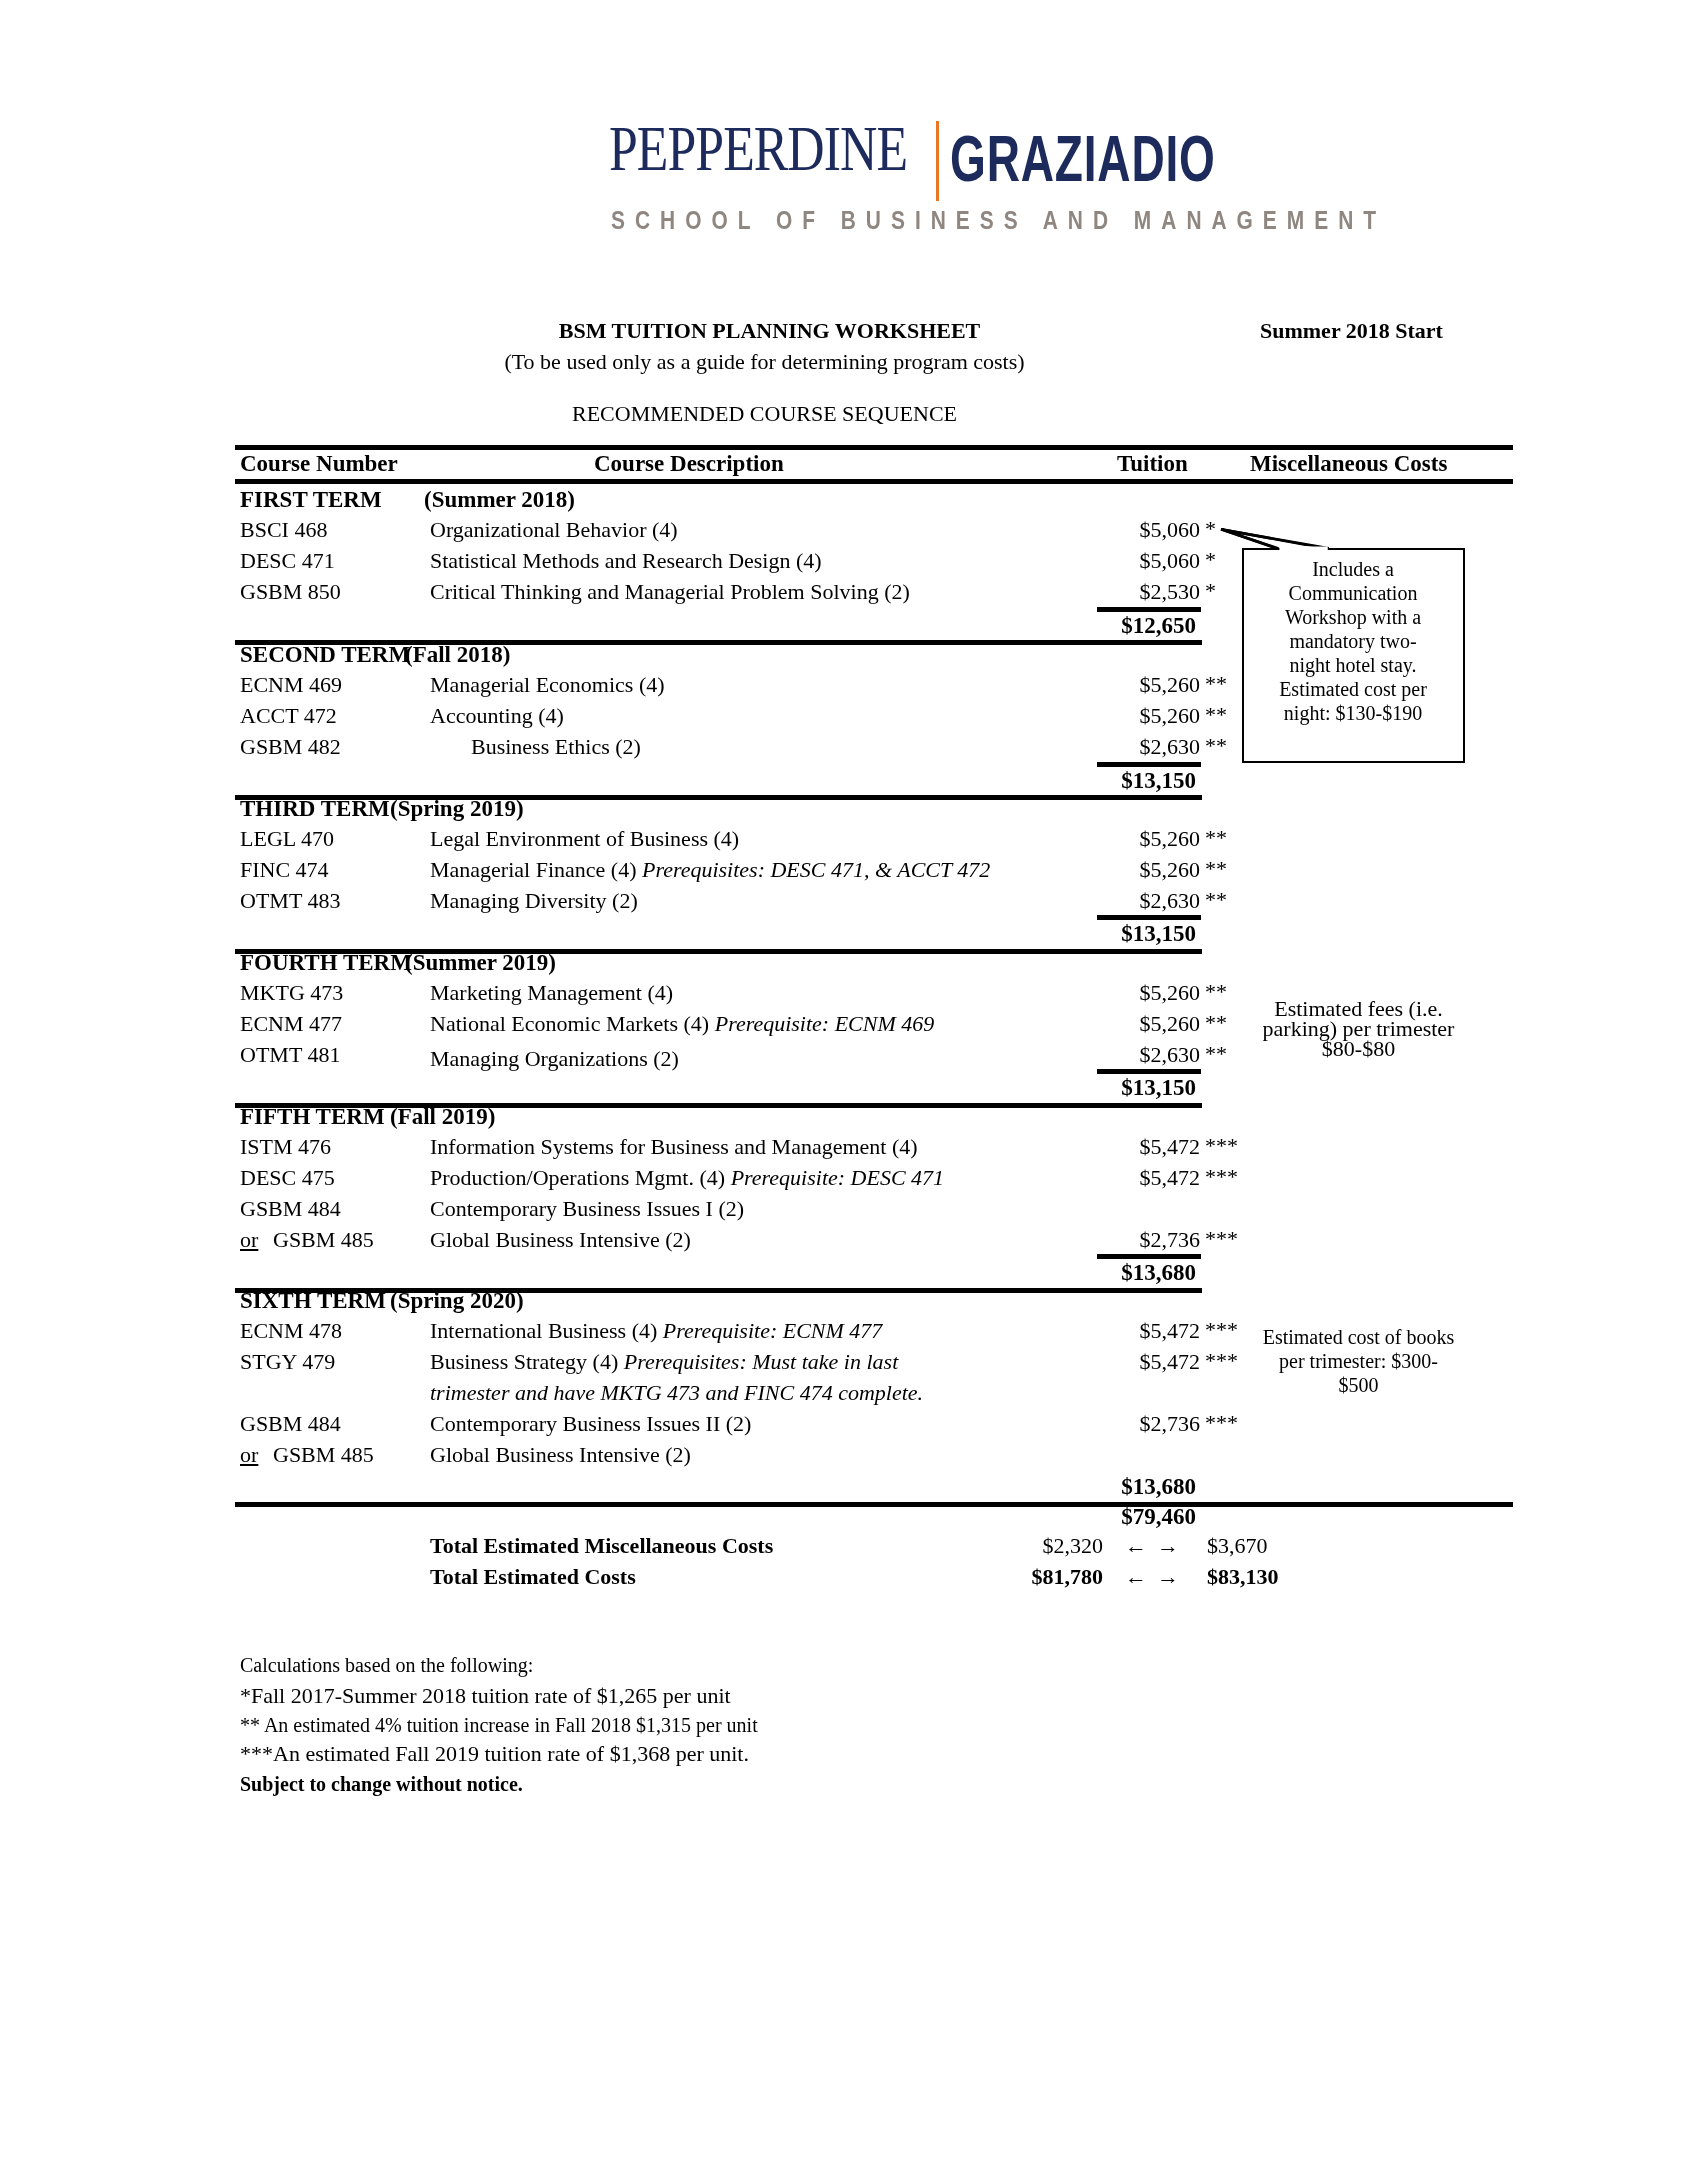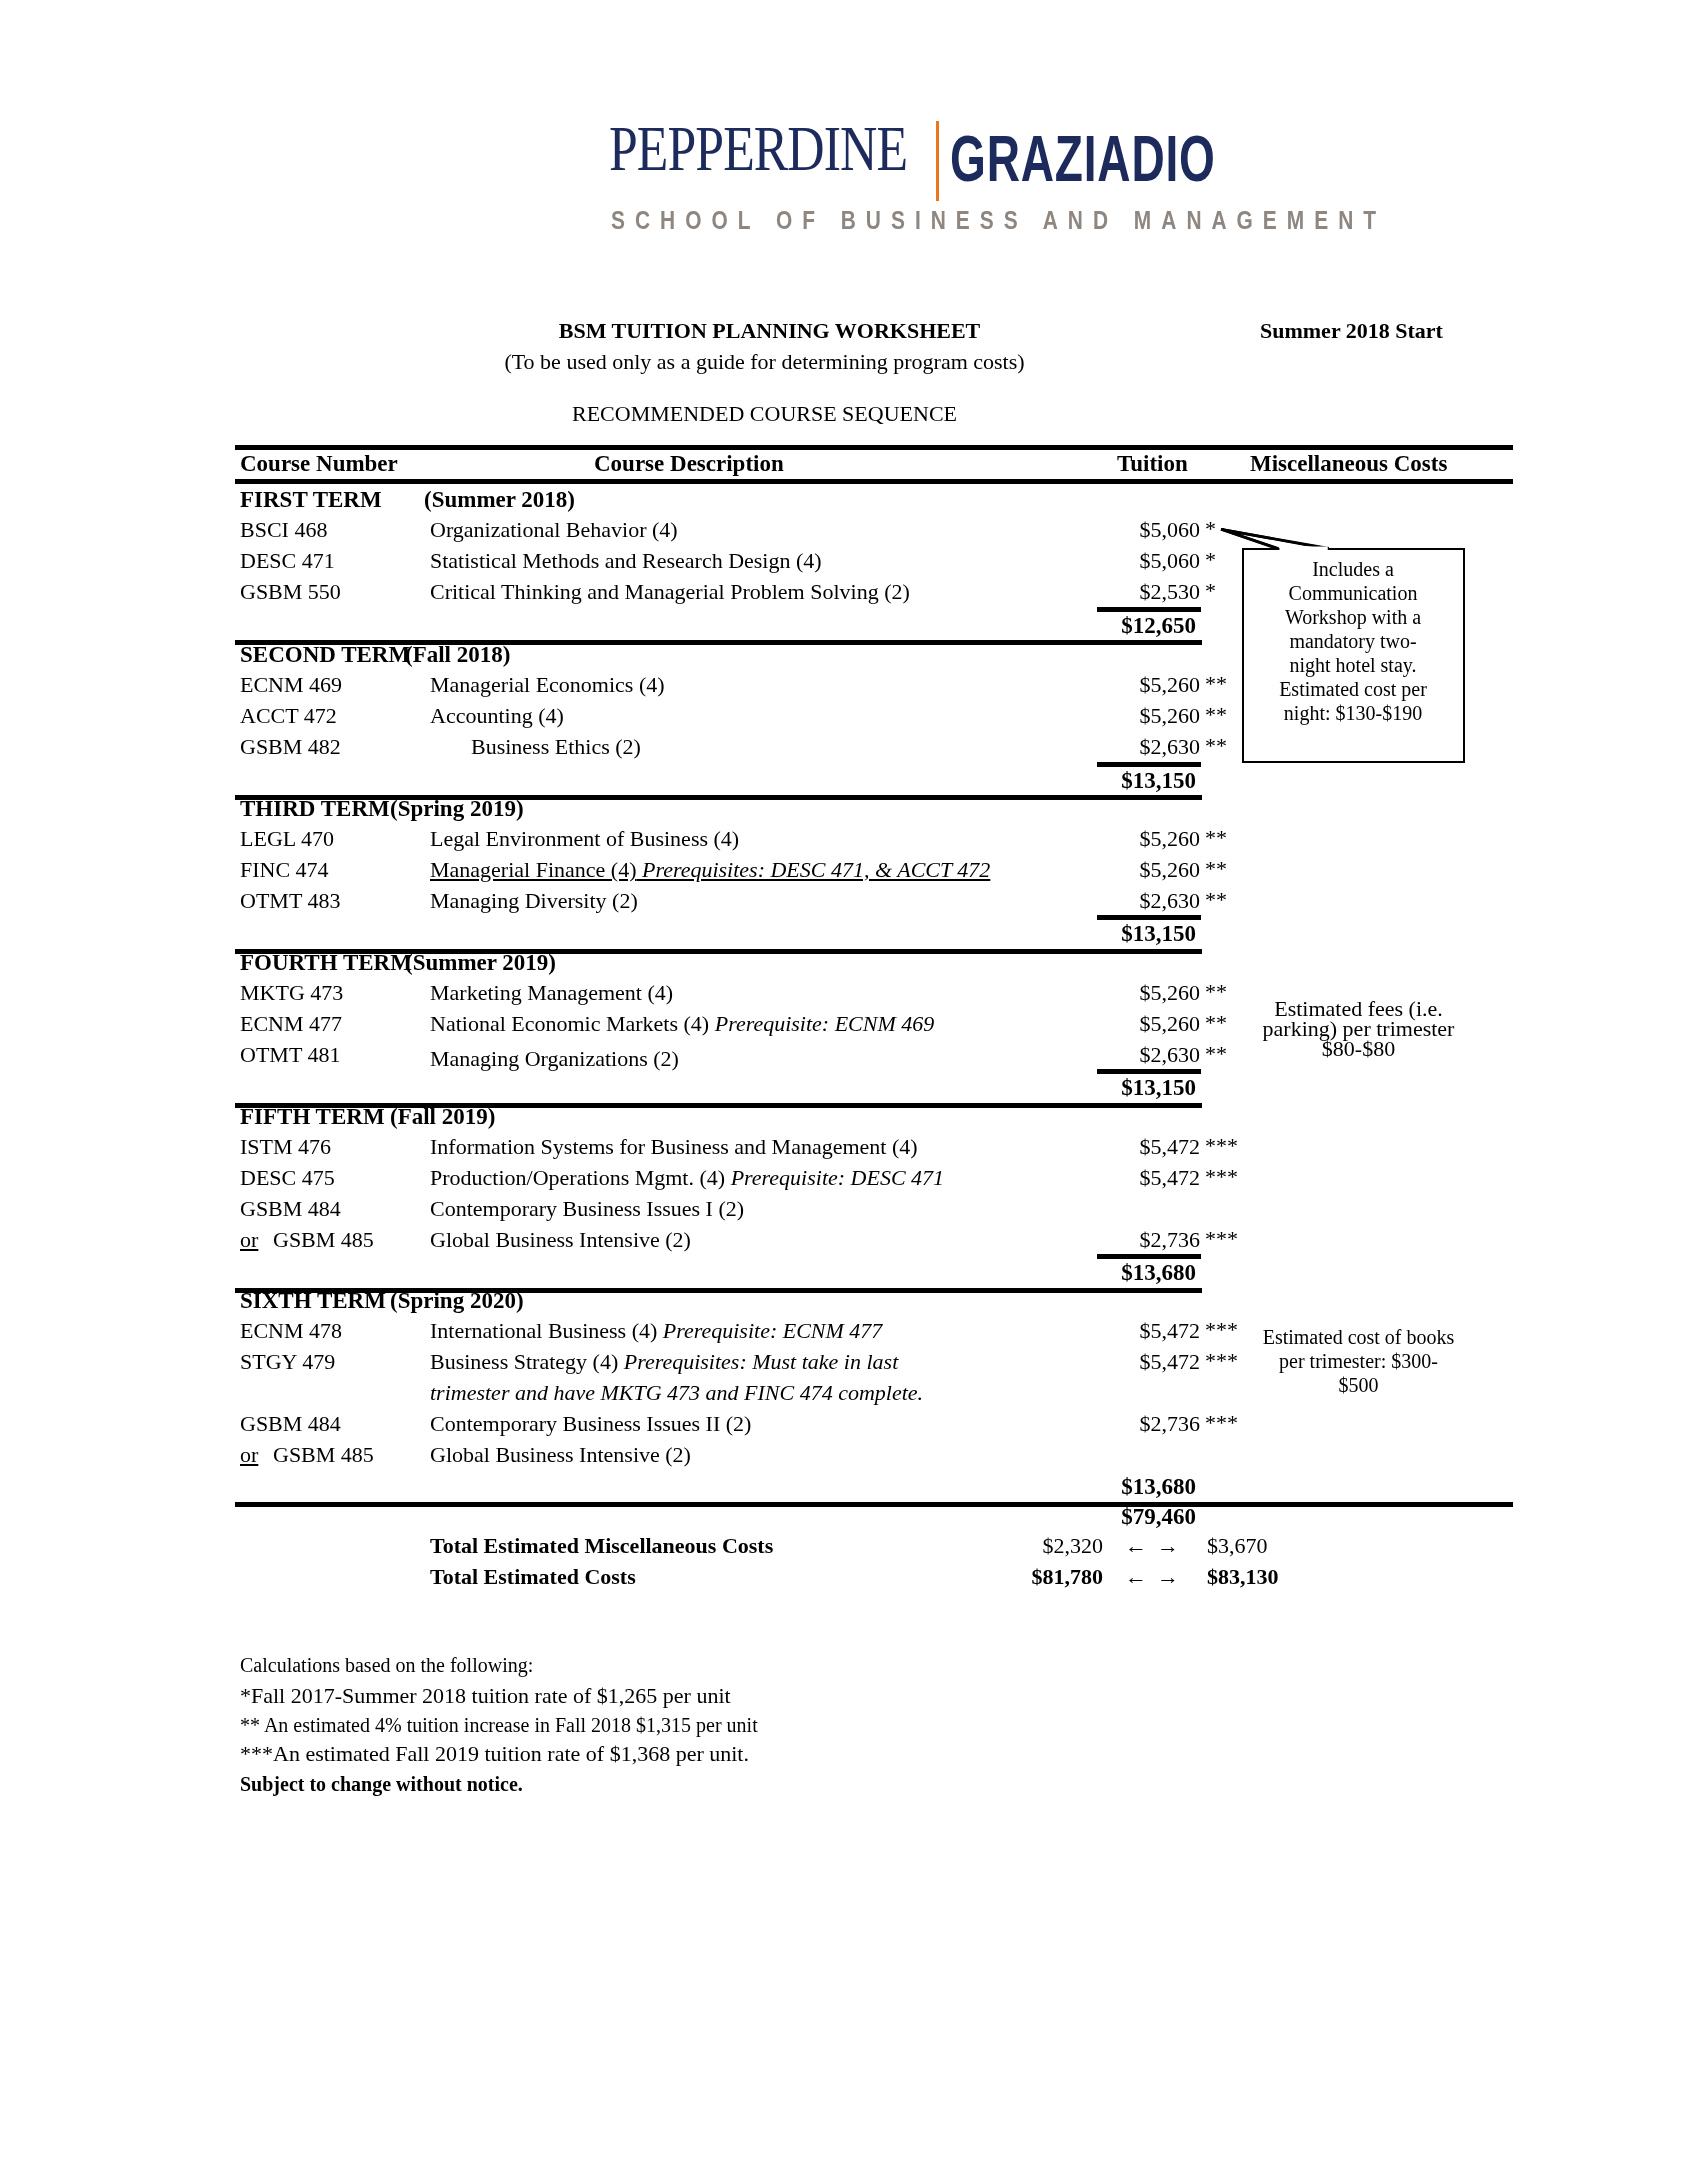--- a/index.html
+++ b/index.html
@@ -57,21 +57,21 @@
     <div class="abs term" style="left: 240px; top: 488px;">FIRST TERM</div>
     <div class="abs term" style="left: 424px; top: 488px;">(Summer 2018)</div>
     <div class="abs cell" style="left: 240px; top: 519px;">BSCI 468</div>
     <div class="abs cell" style="left: 430px; top: 519px;"><span>Organizational Behavior (4)</span></div>
     <div class="abs money" style="left: 1041px; top: 519px;">$5,060</div>
     <div class="abs star" style="left: 1205px; top: 518px;">*</div>
     <div class="abs cell" style="left: 240px; top: 550px;">DESC 471</div>
     <div class="abs cell" style="left: 430px; top: 550px;"><span>Statistical Methods and Research Design (4)</span></div>
     <div class="abs money" style="left: 1041px; top: 550px;">$5,060</div>
     <div class="abs star" style="left: 1205px; top: 549px;">*</div>
-    <div class="abs cell" style="left: 240px; top: 581px;">GSBM 550</div>
+    <div class="abs cell" style="left: 240px; top: 581px;">GSBM 850</div>
     <div class="abs cell" style="left: 430px; top: 581px;"><span>Critical Thinking and Managerial Problem Solving (2)</span></div>
     <div class="abs money" style="left: 1041px; top: 581px;">$2,530</div>
     <div class="abs star" style="left: 1205px; top: 580px;">*</div>
     <div class="abs sub-ul" style="top: 607px;"></div>
     <div class="abs tot" style="left: 1037px; top: 614px;">$12,650</div>
     <div class="abs rule" style="left: 235px; top: 640px; width: 967px;"></div>
     <div class="abs term" style="left: 240px; top: 643px;">SECOND TERM</div>
     <div class="abs term" style="left: 405px; top: 643px;">(Fall 2018)</div>
     <div class="abs cell" style="left: 240px; top: 674px;">ECNM 469</div>
     <div class="abs cell" style="left: 430px; top: 674px;"><span>Managerial Economics (4)</span></div>
@@ -88,21 +88,21 @@
     <div class="abs sub-ul" style="top: 762px;"></div>
     <div class="abs tot" style="left: 1037px; top: 769px;">$13,150</div>
     <div class="abs rule" style="left: 235px; top: 795px; width: 967px;"></div>
     <div class="abs term" style="left: 240px; top: 797px;">THIRD TERM</div>
     <div class="abs term" style="left: 390px; top: 797px;">(Spring 2019)</div>
     <div class="abs cell" style="left: 240px; top: 828px;">LEGL 470</div>
     <div class="abs cell" style="left: 430px; top: 828px;"><span>Legal Environment of Business (4)</span></div>
     <div class="abs money" style="left: 1041px; top: 828px;">$5,260</div>
     <div class="abs star" style="left: 1205px; top: 827px;">**</div>
     <div class="abs cell" style="left: 240px; top: 859px;">FINC 474</div>
-    <div class="abs cell" style="left: 430px; top: 859px; text-decoration: underline;"><span>Managerial Finance (4)</span><span class="it"> Prerequisites: DESC 471, &amp; ACCT 472</span></div>
+    <div class="abs cell" style="left: 430px; top: 859px;"><span>Managerial Finance (4)</span><span class="it"> Prerequisites: DESC 471, &amp; ACCT 472</span></div>
     <div class="abs money" style="left: 1041px; top: 859px;">$5,260</div>
     <div class="abs star" style="left: 1205px; top: 858px;">**</div>
     <div class="abs cell" style="left: 240px; top: 890px;">OTMT 483</div>
     <div class="abs cell" style="left: 430px; top: 890px;"><span>Managing Diversity (2)</span></div>
     <div class="abs money" style="left: 1041px; top: 890px;">$2,630</div>
     <div class="abs star" style="left: 1205px; top: 889px;">**</div>
     <div class="abs sub-ul" style="top: 915px;"></div>
     <div class="abs tot" style="left: 1037px; top: 922px;">$13,150</div>
     <div class="abs rule" style="left: 235px; top: 949px; width: 967px;"></div>
     <div class="abs term" style="left: 240px; top: 951px;">FOURTH TERM</div>

